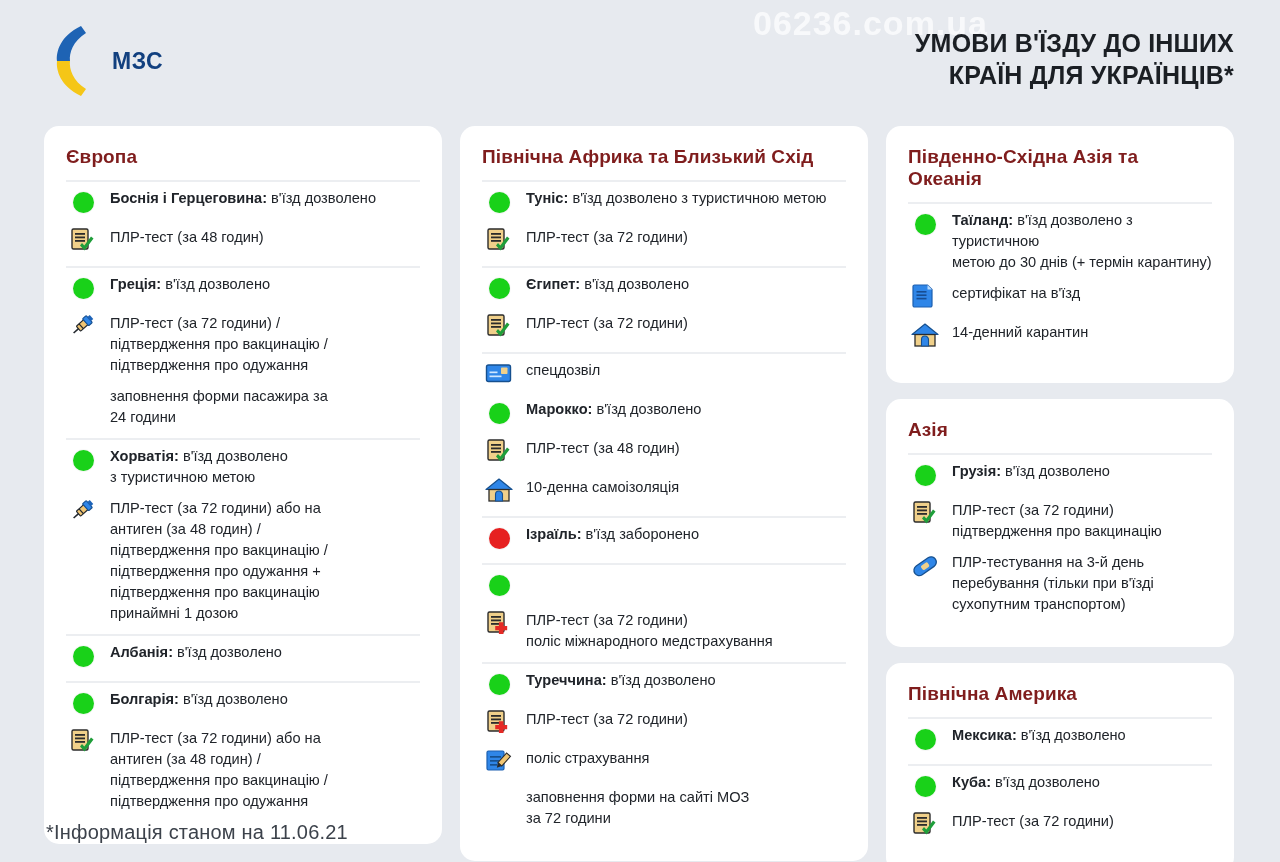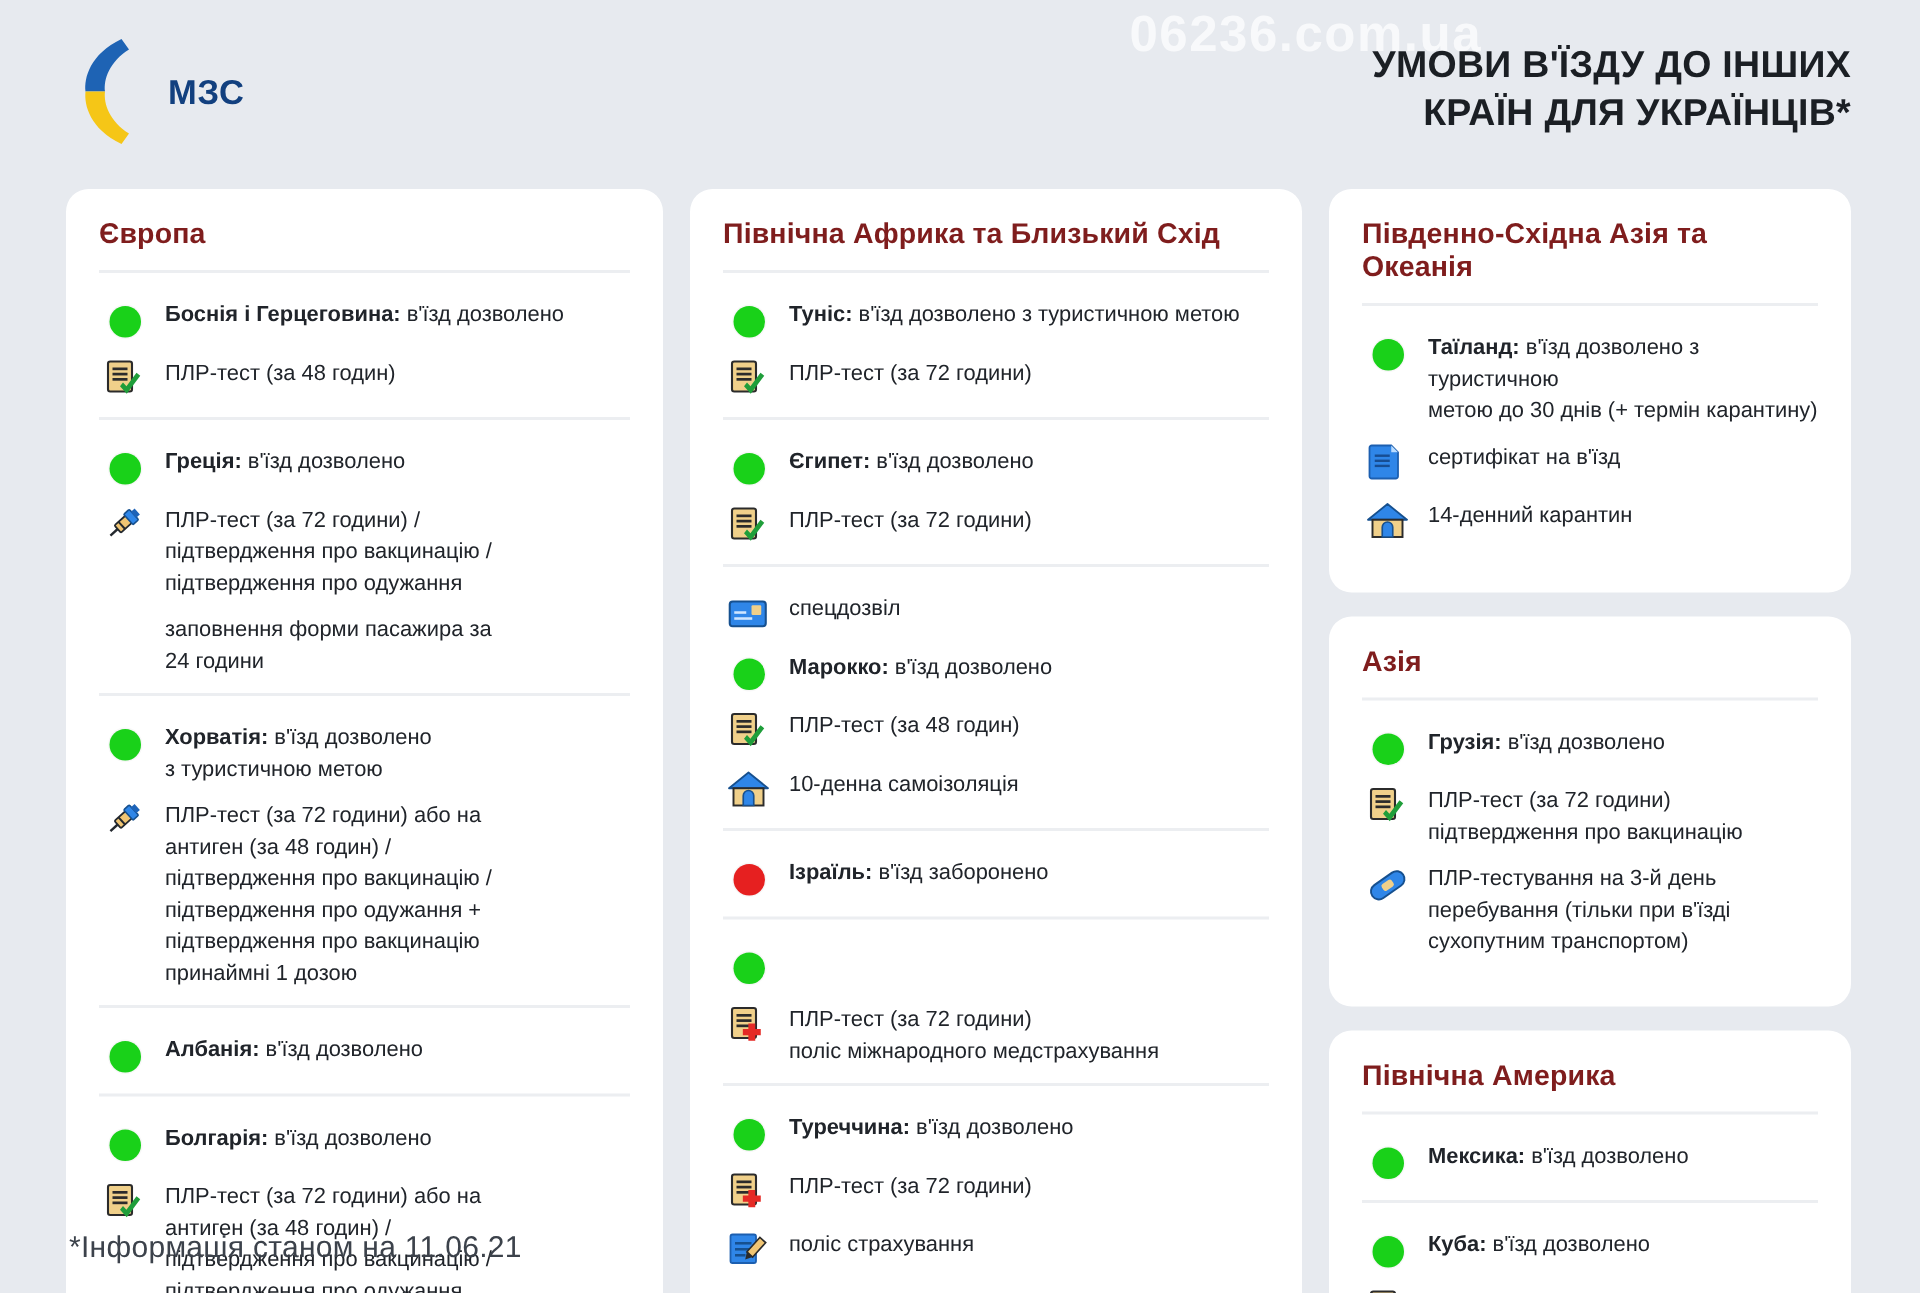--- a/index.html
+++ b/index.html
@@ -69,21 +69,21 @@
     padding: 20px 22px 22px 22px;
   }
   .card-title {
     font-size: 19px;
     font-weight: 700;
     letter-spacing: 0.1px;
     color: #7f1d1d;
     padding-bottom: 12px;
   }
 
-  .entry { padding: 16px 0 10px 0; border-top: 2px solid #eceef1; }
+  .entry { padding: 4px 0 10px 0; border-top: 2px solid #eceef1; }
   .entry.first { border-top: 2px solid #eceef1; }
 
   .row {
     display: flex;
     align-items: flex-start;
     gap: 10px;
     margin-bottom: 8px;
   }
   .row:last-child { margin-bottom: 0; }
 

